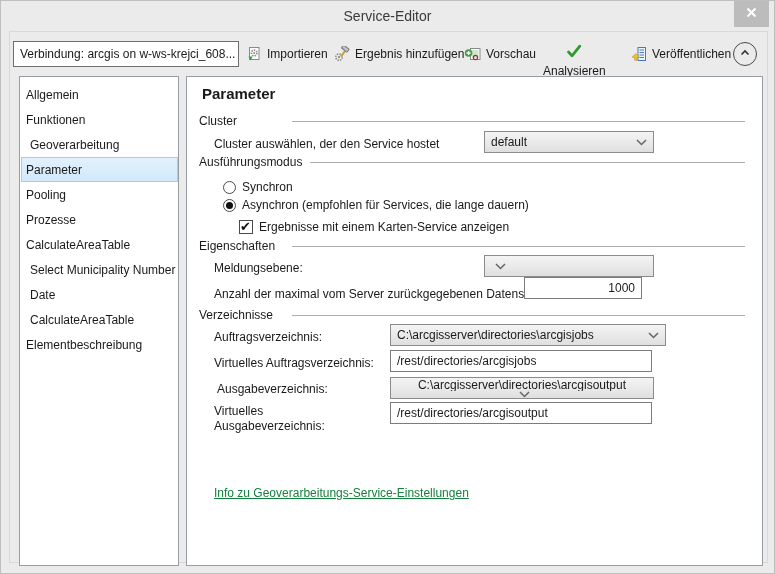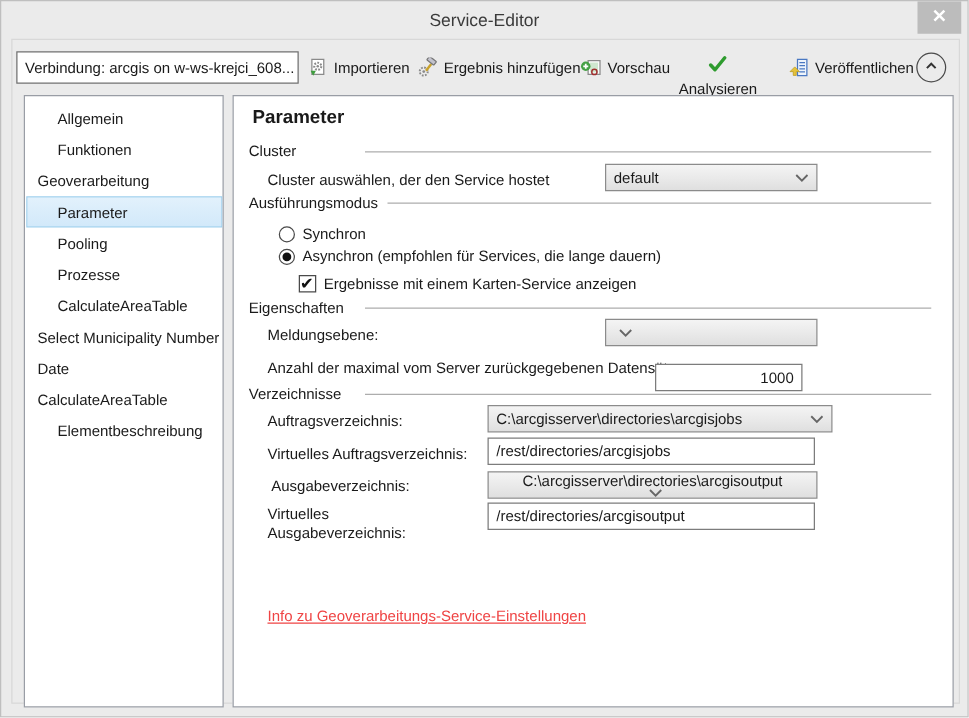--- a/index.html
+++ b/index.html
@@ -56,21 +56,21 @@
   .panel {
     position:absolute; top:75px; height:490px;
     background:#fff; border:1px solid #999da5;
   }
   .sidebar { left:18px; width:160px; overflow:hidden; }
   .main    { left:185px; width:577px; }
   
   .sb-item {
     position:absolute; left:1px; width:157px; height:25px;
     display:flex; align-items:center;
-    padding-left:24px; white-space:nowrap; overflow:hidden;
+    padding-left:4px; white-space:nowrap; overflow:hidden;
     border:1px solid transparent;
   }
   .sb-item.lvl1 { padding-left:8px; }
   .sb-item.selected {
     background: linear-gradient(180deg, #e2f1fc 0%, #d2e9fa 100%);
     border:1px solid #9ecfee;
   }
   
   .mc { position:absolute; }
   .page-title { font-size:15px; font-weight:bold; }
@@ -112,21 +112,21 @@
   }
   .checkbox {
     width:14px; height:14px; border:1px solid #4a4a4a; background:#fff;
     flex:none; position:relative;
   }
   .checkbox.checked::after {
     content:"✔"; position:absolute; left:0px; top:-2px;
     font-size:13px; color:#111;
   }
   .help-link {
-    position:absolute; color:#ef4444; text-decoration:underline; cursor:pointer;
+    position:absolute; color:#15803d; text-decoration:underline; cursor:pointer;
   }
 </style>
 </head>
 <body>
 
 <div class="window">
 
   <div class="titlebar">
     <span>Service-Editor</span>
   </div>
@@ -264,21 +264,21 @@
     </div>
     <div class="mc" style="left:27px; top:184px;">Meldungsebene:</div>
     <div class="combo" style="left:297px; top:178px; width:170px;">
       <span class="chev">
         <svg width="11" height="7" viewBox="0 0 11 7">
             <path d="M1 1 L5.5 5.5 L10 1" fill="none" stroke="#666666" stroke-width="1.5"></path>
           </svg>
       </span>
     </div>
     <div class="mc" style="left:27px; top:210px;">Anzahl der maximal vom Server zurückgegebenen Datensätze</div>
-    <input class="tinput num" style="left: 337px; top: 214px; width: 118px;" value="1000">
+    <input class="tinput num" style="left: 337px; top: 200px; width: 118px;" value="1000">
 
     <div class="section-row" style="top:231px;">
       <span class="s-lbl">Verzeichnisse</span>
       <span class="s-line"></span>
     </div>
 
     <div class="mc" style="left:27px; top:253px;">Auftragsverzeichnis:</div>
     <div class="combo" style="left:203px; top:247px; width:276px;">
       <span class="combo-val">C:\arcgisserver\directories\arcgisjobs</span>
       <span class="chev">

